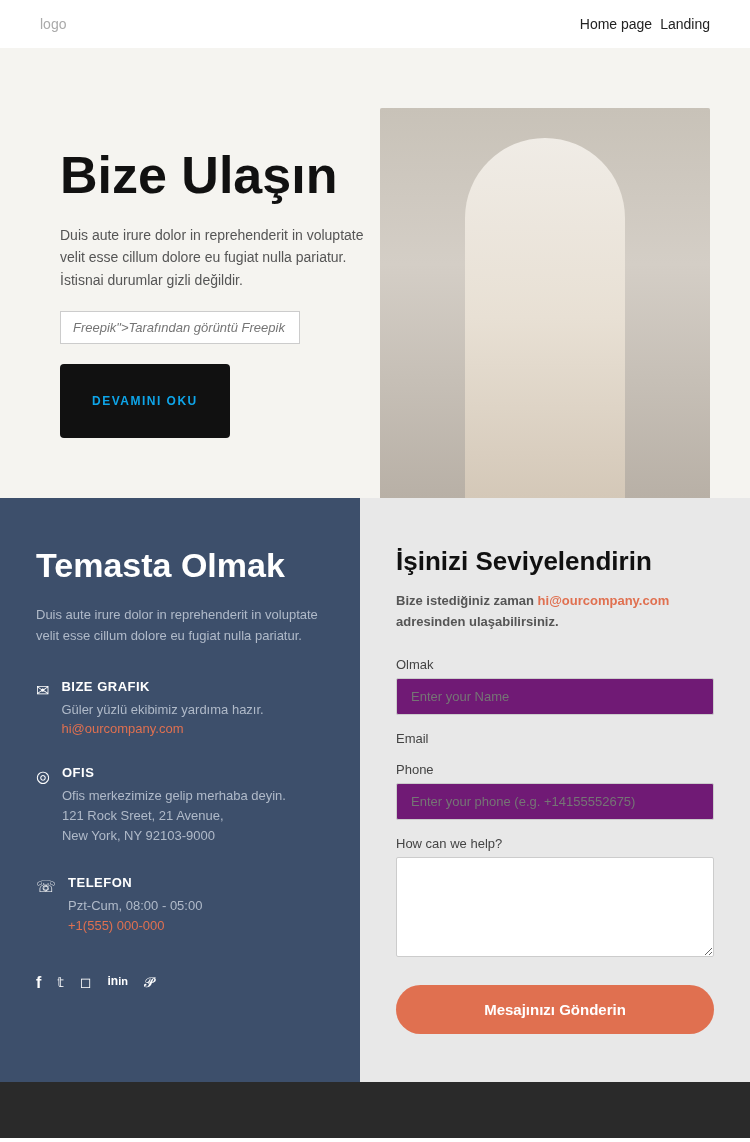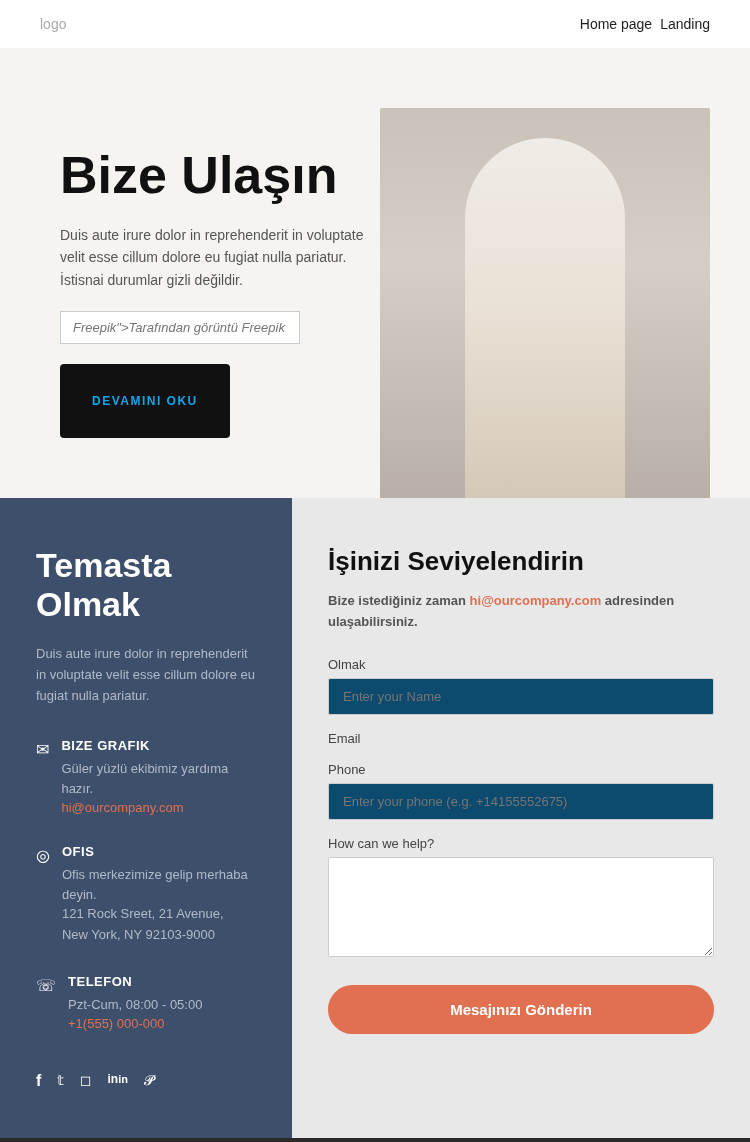--- a/index.html
+++ b/index.html
@@ -80,21 +80,21 @@
       border-radius: 80px 80px 0 0;
     }
 
     
     .contact-section {
       display: flex;
       min-height: 500px;
     }
     .contact-left {
       background: #3d4f6b;
-      width: 292px;
+      width: 360px;
       flex-shrink: 0;
       padding: 48px 36px;
       color: #fff;
     }
     .contact-left-title { font-size: 34px; font-weight: 900; color: #fff; margin-bottom: 20px; }
     .contact-left-desc { font-size: 13px; color: #b0bac9; line-height: 1.6; margin-bottom: 32px; }
     .contact-info-item { display: flex; align-items: flex-start; gap: 12px; margin-bottom: 28px; }
     .contact-info-icon { color: #fff; font-size: 16px; margin-top: 2px; flex-shrink: 0; }
     .contact-info-label { font-size: 13px; font-weight: 700; color: #fff; letter-spacing: 0.5px; margin-bottom: 6px; }
     .contact-info-text { font-size: 13px; color: #b0bac9; line-height: 1.5; }
@@ -112,21 +112,21 @@
     .contact-right-title { font-size: 26px; font-weight: 700; color: #111; margin-bottom: 14px; }
     .contact-right-desc { font-size: 13px; color: #555; line-height: 1.6; margin-bottom: 24px; font-weight: bold; }
     .contact-email-link { color: #e07050; text-decoration: none; }
     .form-label { font-size: 13px; color: #444; margin-bottom: 6px; display: block; }
     .form-group { margin-bottom: 16px; }
     .form-input {
       width: 100%;
       padding: 10px 14px;
       font-size: 13px;
       border: 1px solid #ccc;
-      background: #0c4a6e;
+      background: #701a75;
       color: #999;
       outline: none;
       border-radius: 2px;
     }
     .form-textarea {
       width: 100%;
       padding: 10px 14px;
       font-size: 13px;
       border: 1px solid #ccc;
       background: #fff;

